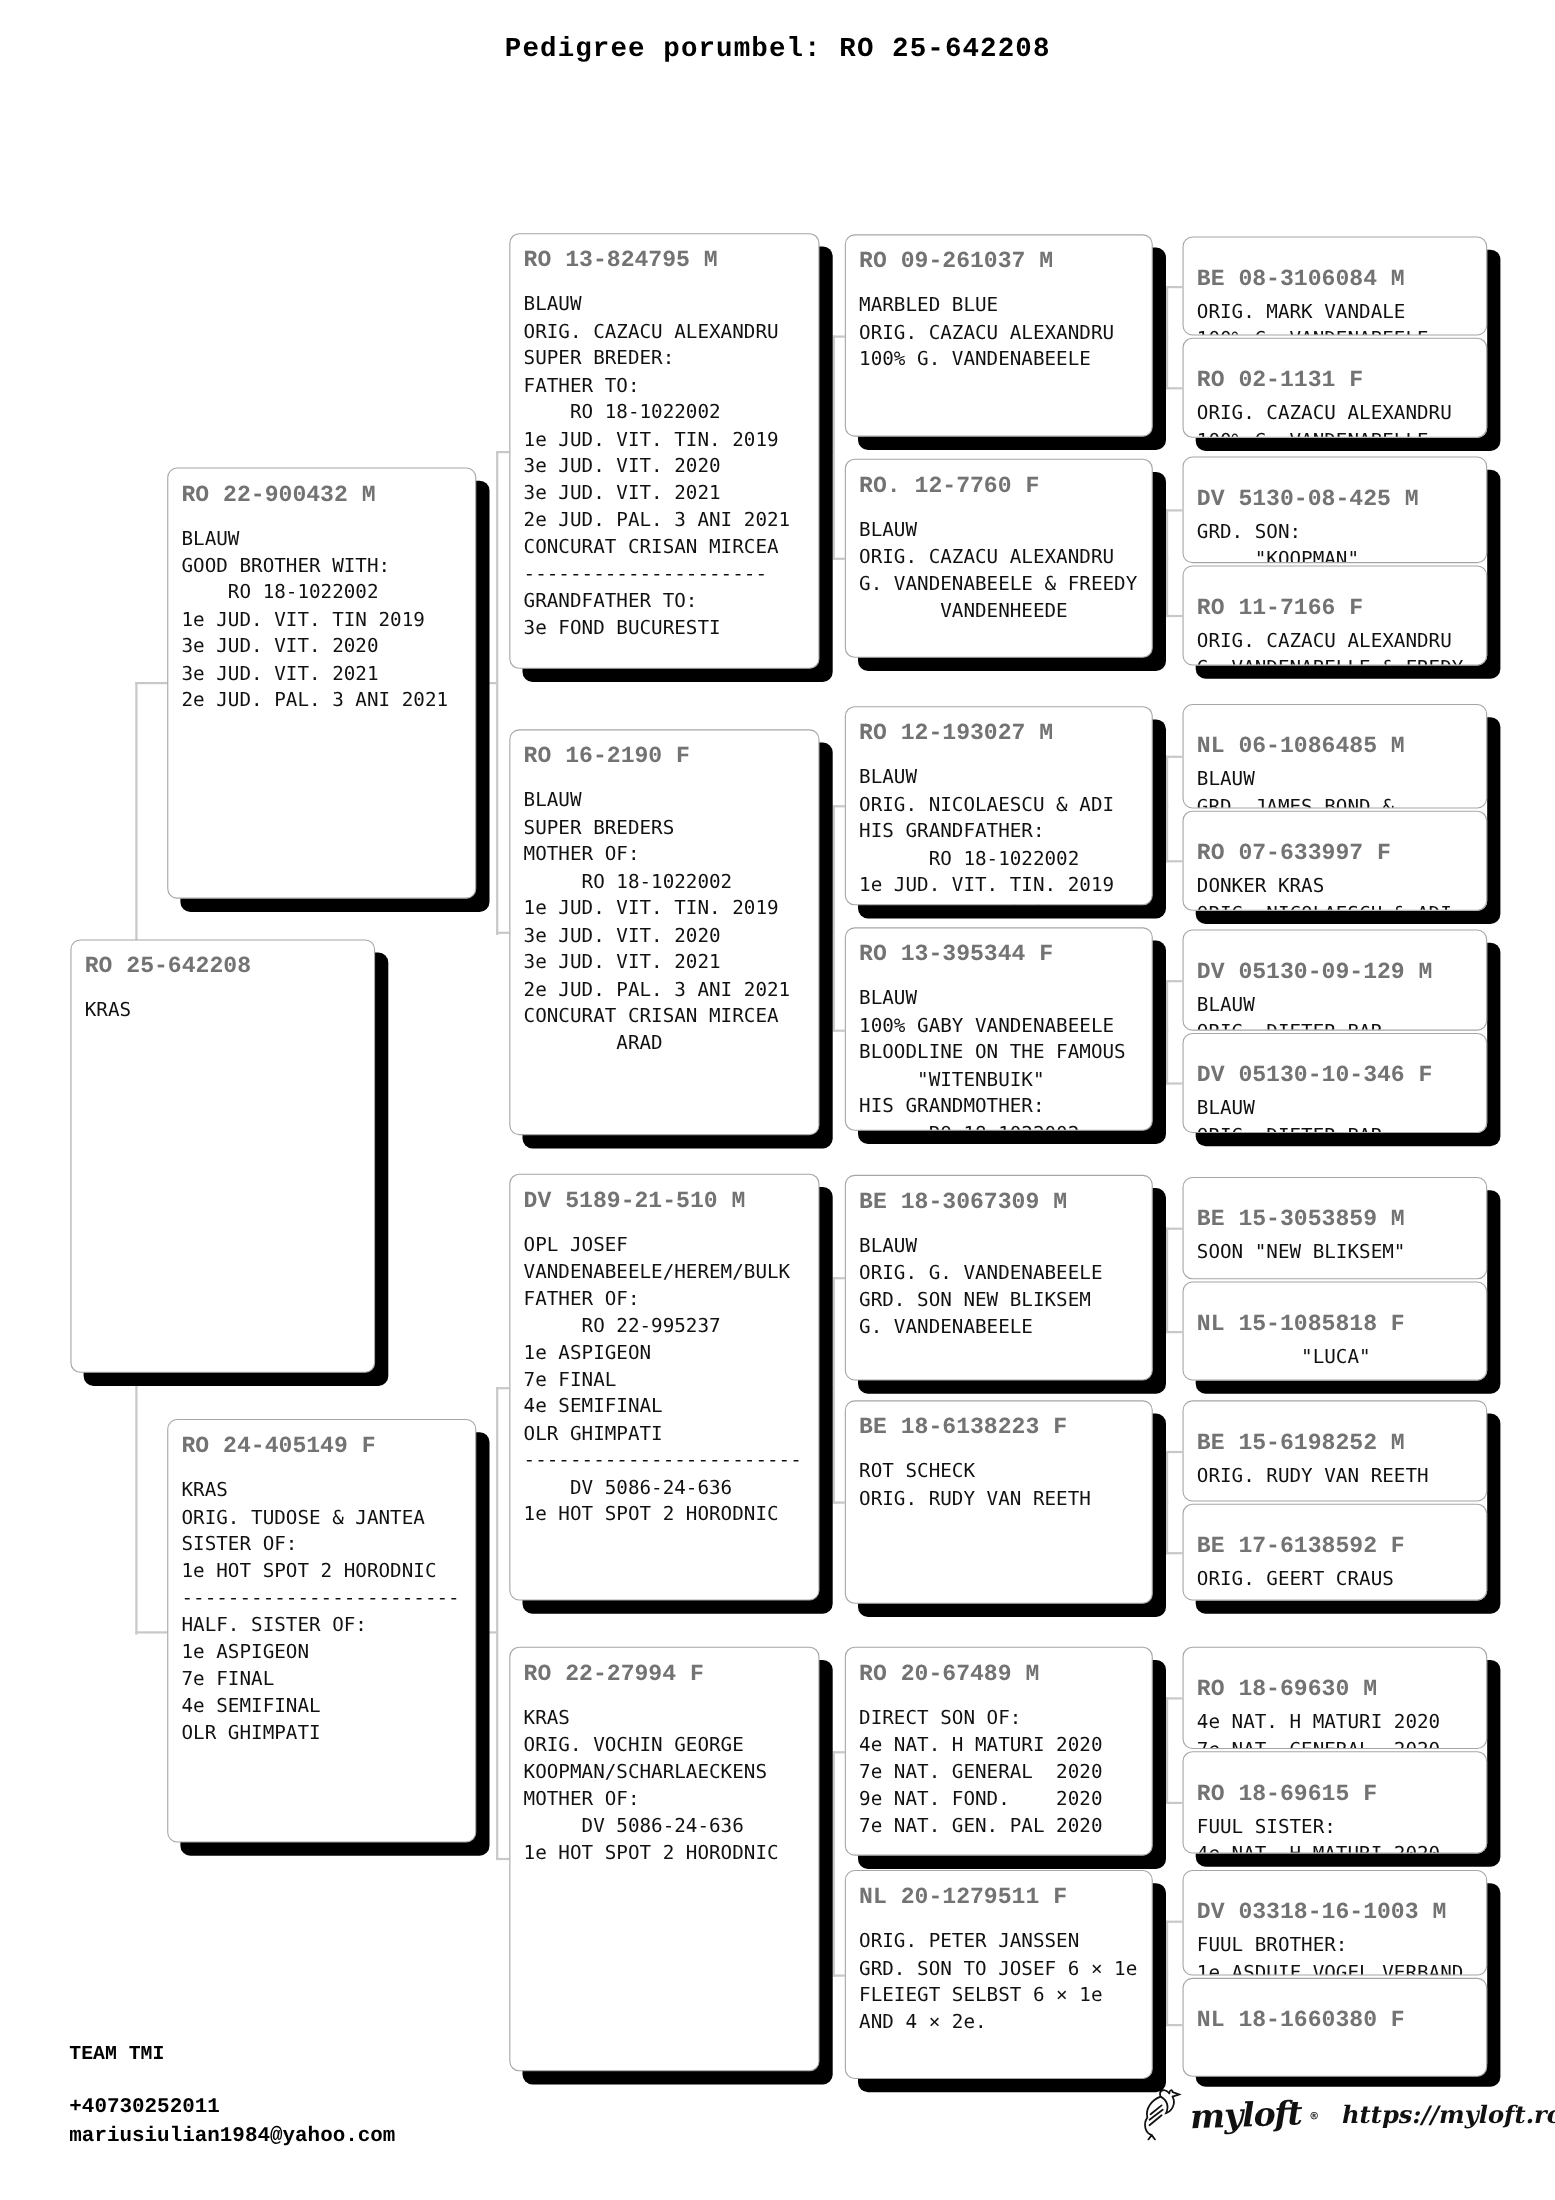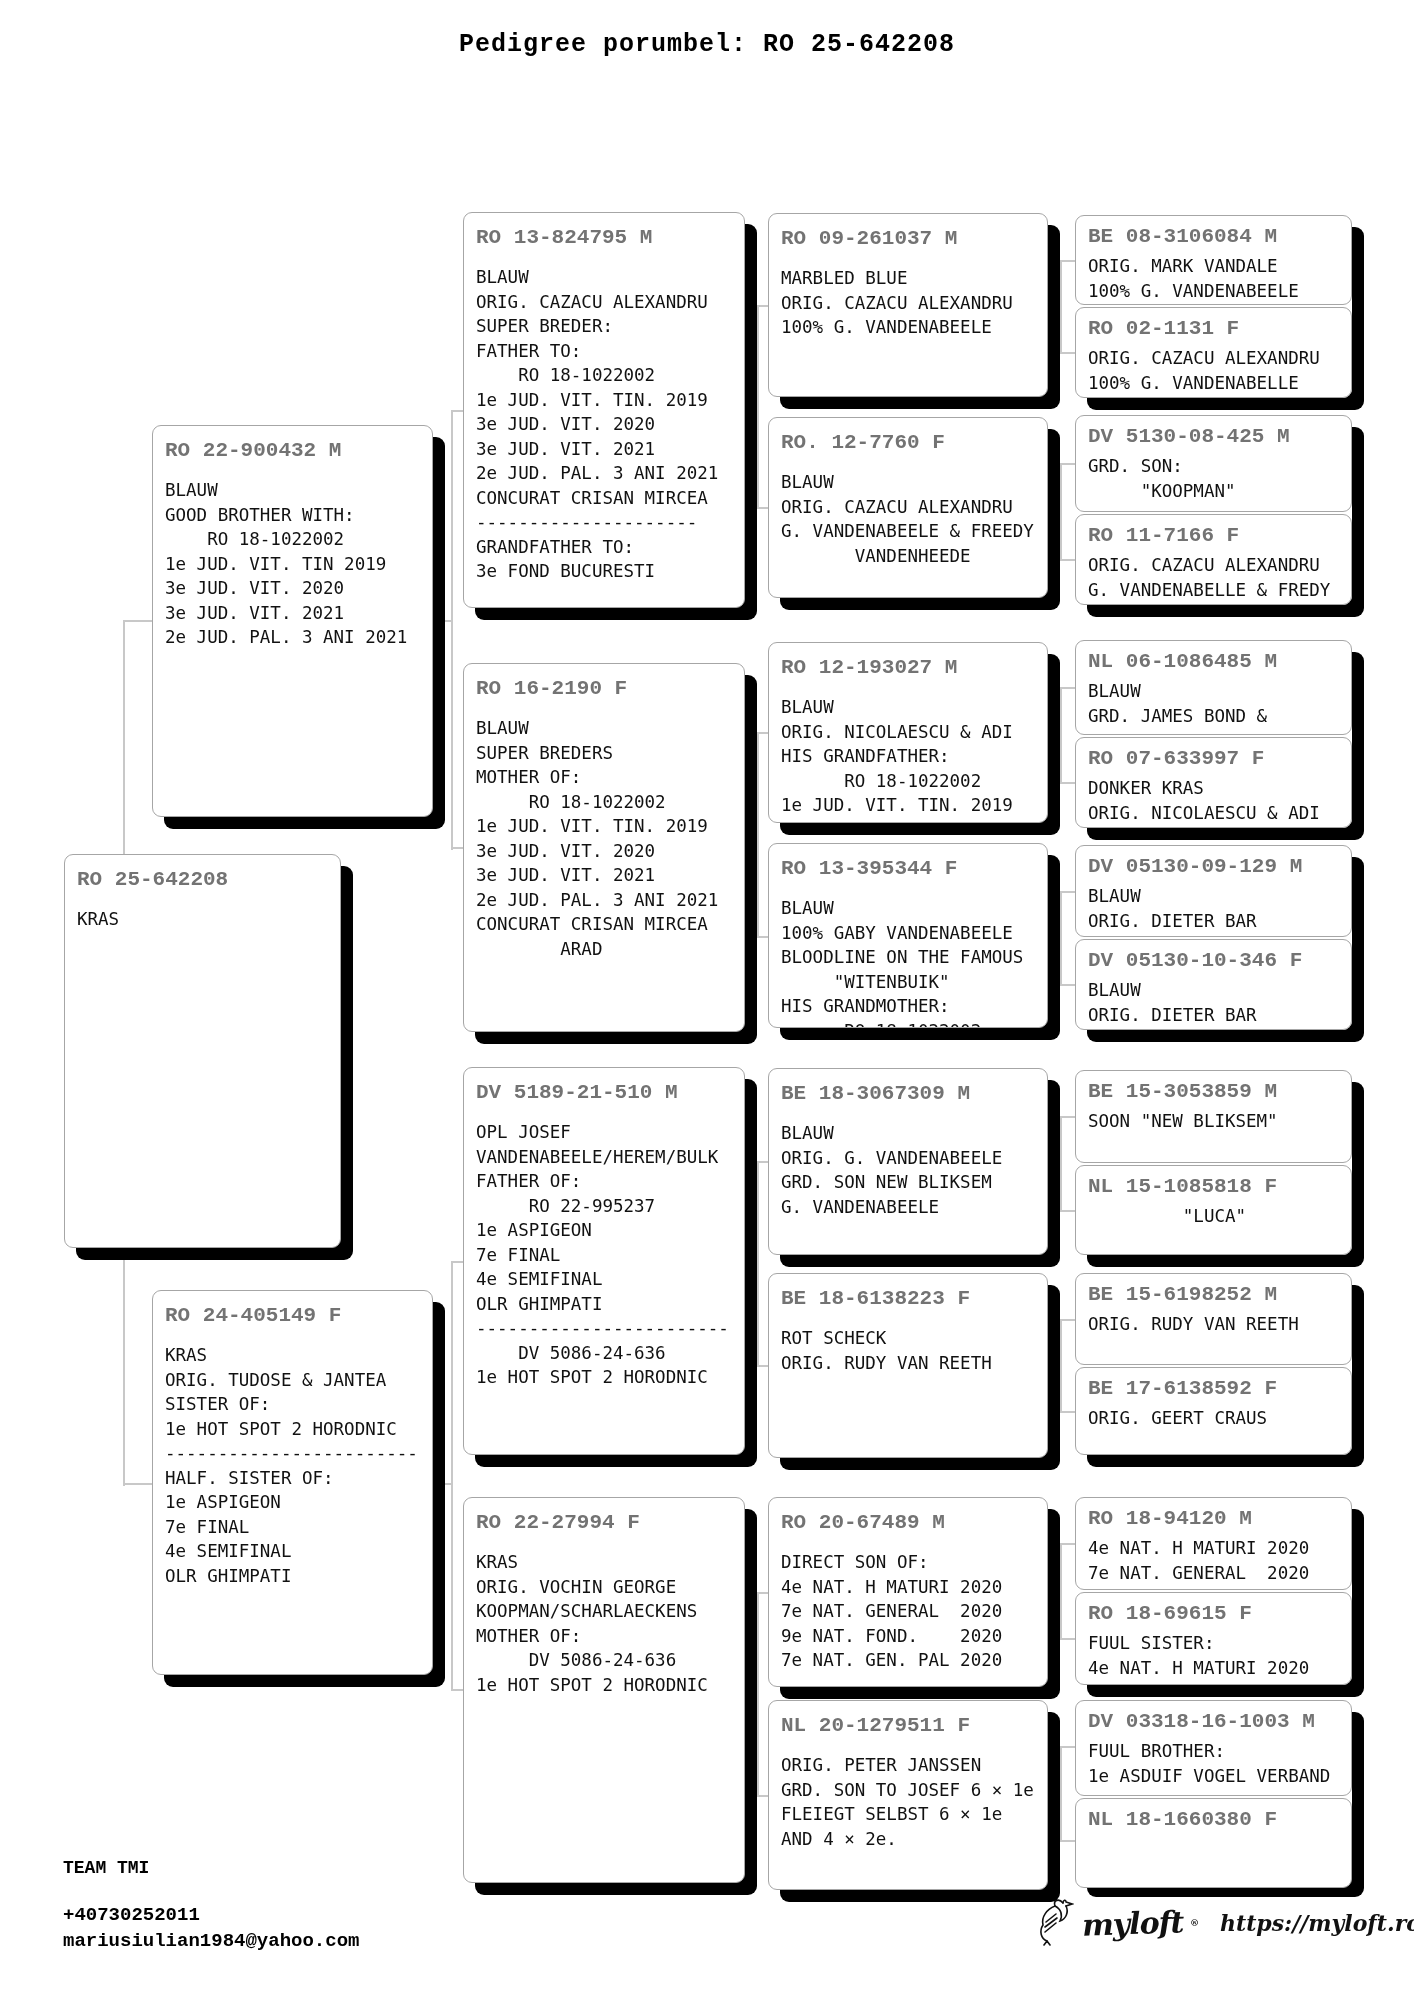--- a/index.html
+++ b/index.html
@@ -13,21 +13,21 @@
   .box{background:#fff;border:1.5px solid #a6a6a6;border-radius:9px;
        box-shadow:12px 12px 0 #000;padding:10px 12px 0 12px;overflow:hidden;}
   .hdr{font-family:"Liberation Mono",monospace;font-weight:bold;font-size:21px;
        color:#737373;white-space:pre;line-height:29px;}
   .bd{font-family:"DejaVu Sans Mono",monospace;font-size:17.5px;line-height:24.5px;
       white-space:pre;color:#111;}
   .box .bd{margin-top:13px;}
   .pair{background:#fff;border-radius:9px;box-shadow:12px 12px 0 #000;
         display:flex;flex-direction:column;gap:2px;}
   .sbox{background:#fff;border:1.5px solid #a6a6a6;border-radius:9px;
-        box-sizing:border-box;padding:6px 12px 0 12px;overflow:hidden;flex:none;}
+        box-sizing:border-box;padding:24px 12px 0 12px;overflow:hidden;flex:none;}
   .sbox .bd{margin-top:3px;}
   #footer-left{position:absolute;left:63px;top:1858px;
         font-family:"Liberation Mono",monospace;font-weight:bold;color:#000;}
   #footer-team{font-size:18px;}
   #footer-phone{font-size:19px;margin-top:26px;}
   #footer-email{font-size:19px;margin-top:4px;}
   #brand{position:absolute;left:1032px;top:1896px;display:flex;align-items:center;
          gap:8px;color:#111;}
   #brand-name{font-family:"DejaVu Serif",serif;font-style:italic;font-weight:bold;
          font-size:30px;letter-spacing:-1px;transform:rotate(-2deg);}
@@ -308,21 +308,21 @@
       <div class="hdr">BE 15-6198252 M</div>
       <div class="bd">ORIG. RUDY VAN REETH</div>
     </div>
     <div class="sbox" style="height:88px">
       <div class="hdr">BE 17-6138592 F</div>
       <div class="bd">ORIG. GEERT CRAUS</div>
     </div>
   </div>
   <div class="pair" style="left:1075px;top:1497px;width:277px;height:188px">
     <div class="sbox" style="height:93px">
-      <div class="hdr">RO 18-94120 M</div>
+      <div class="hdr">RO 18-69630 M</div>
       <div class="bd">4e NAT. H MATURI 2020
 7e NAT. GENERAL  2020</div>
     </div>
     <div class="sbox" style="height:93px">
       <div class="hdr">RO 18-69615 F</div>
       <div class="bd">FUUL SISTER:
 4e NAT. H MATURI 2020</div>
     </div>
   </div>
   <div class="pair" style="left:1075px;top:1700px;width:277px;height:185px">

